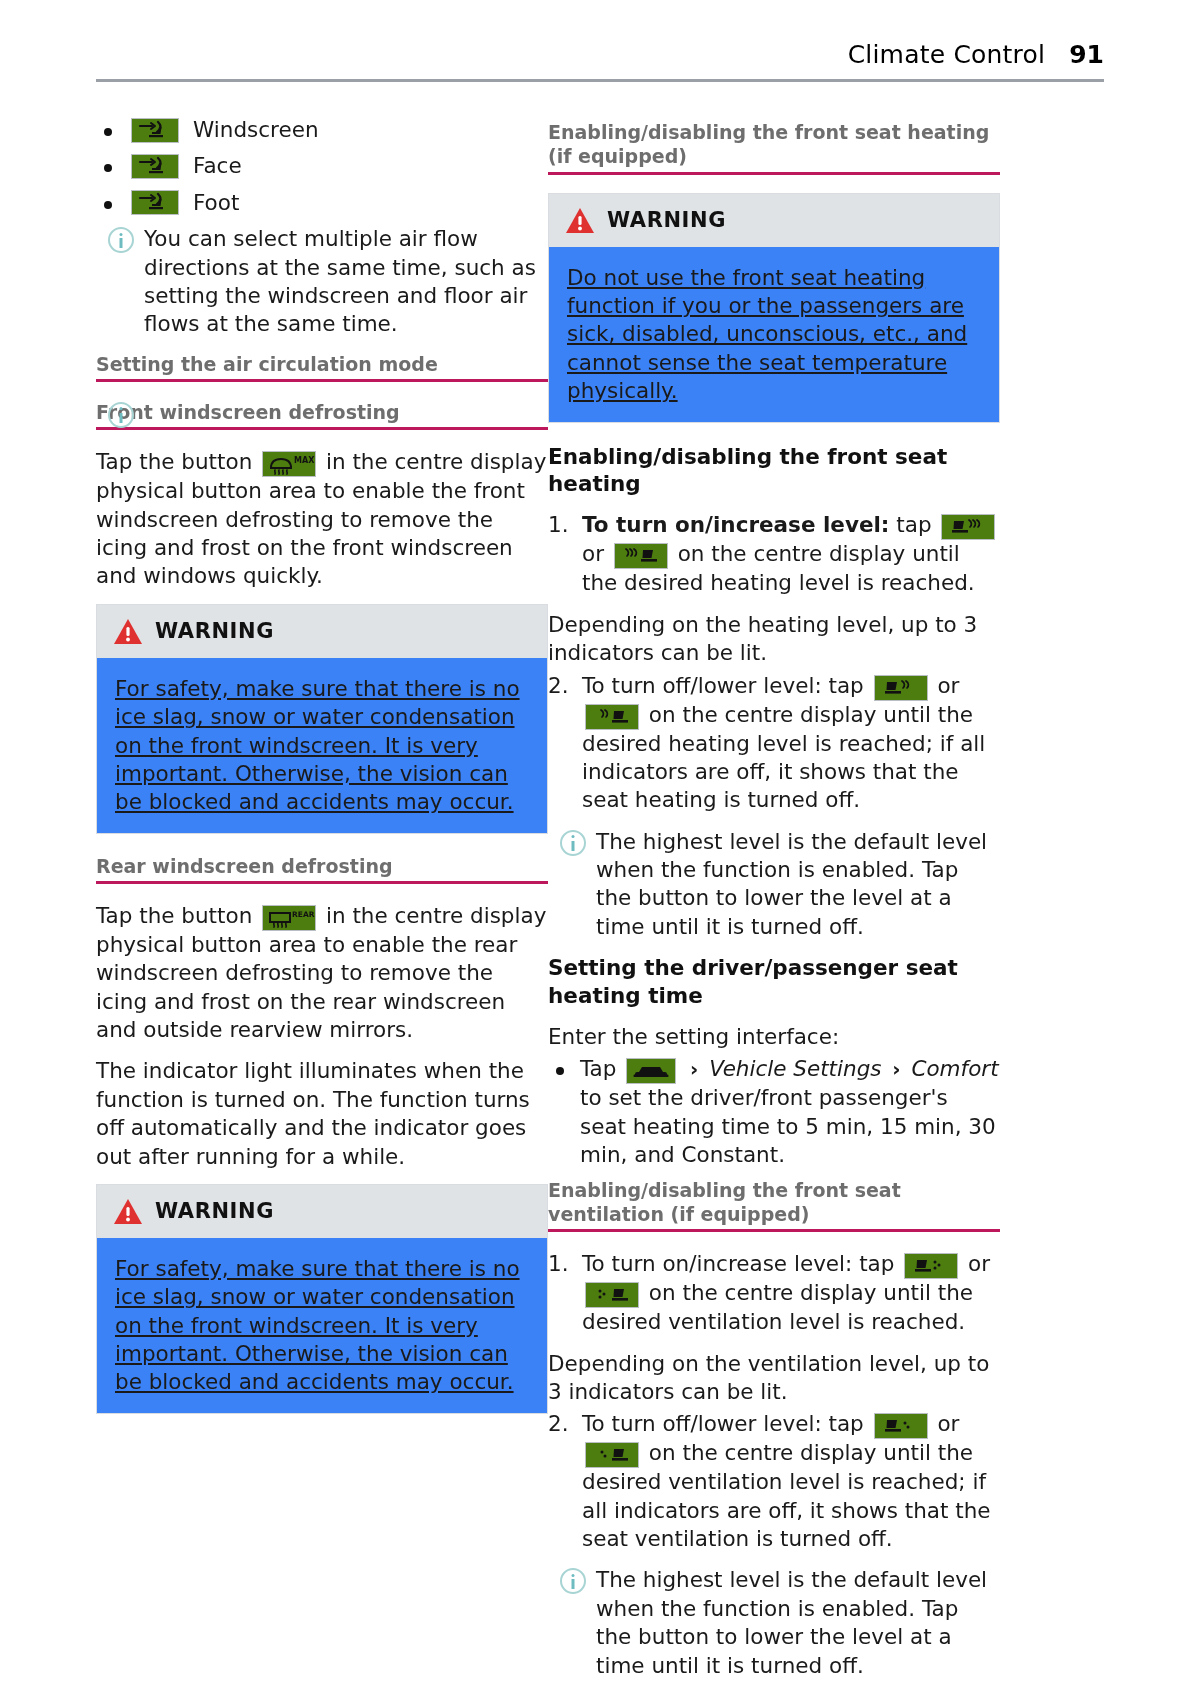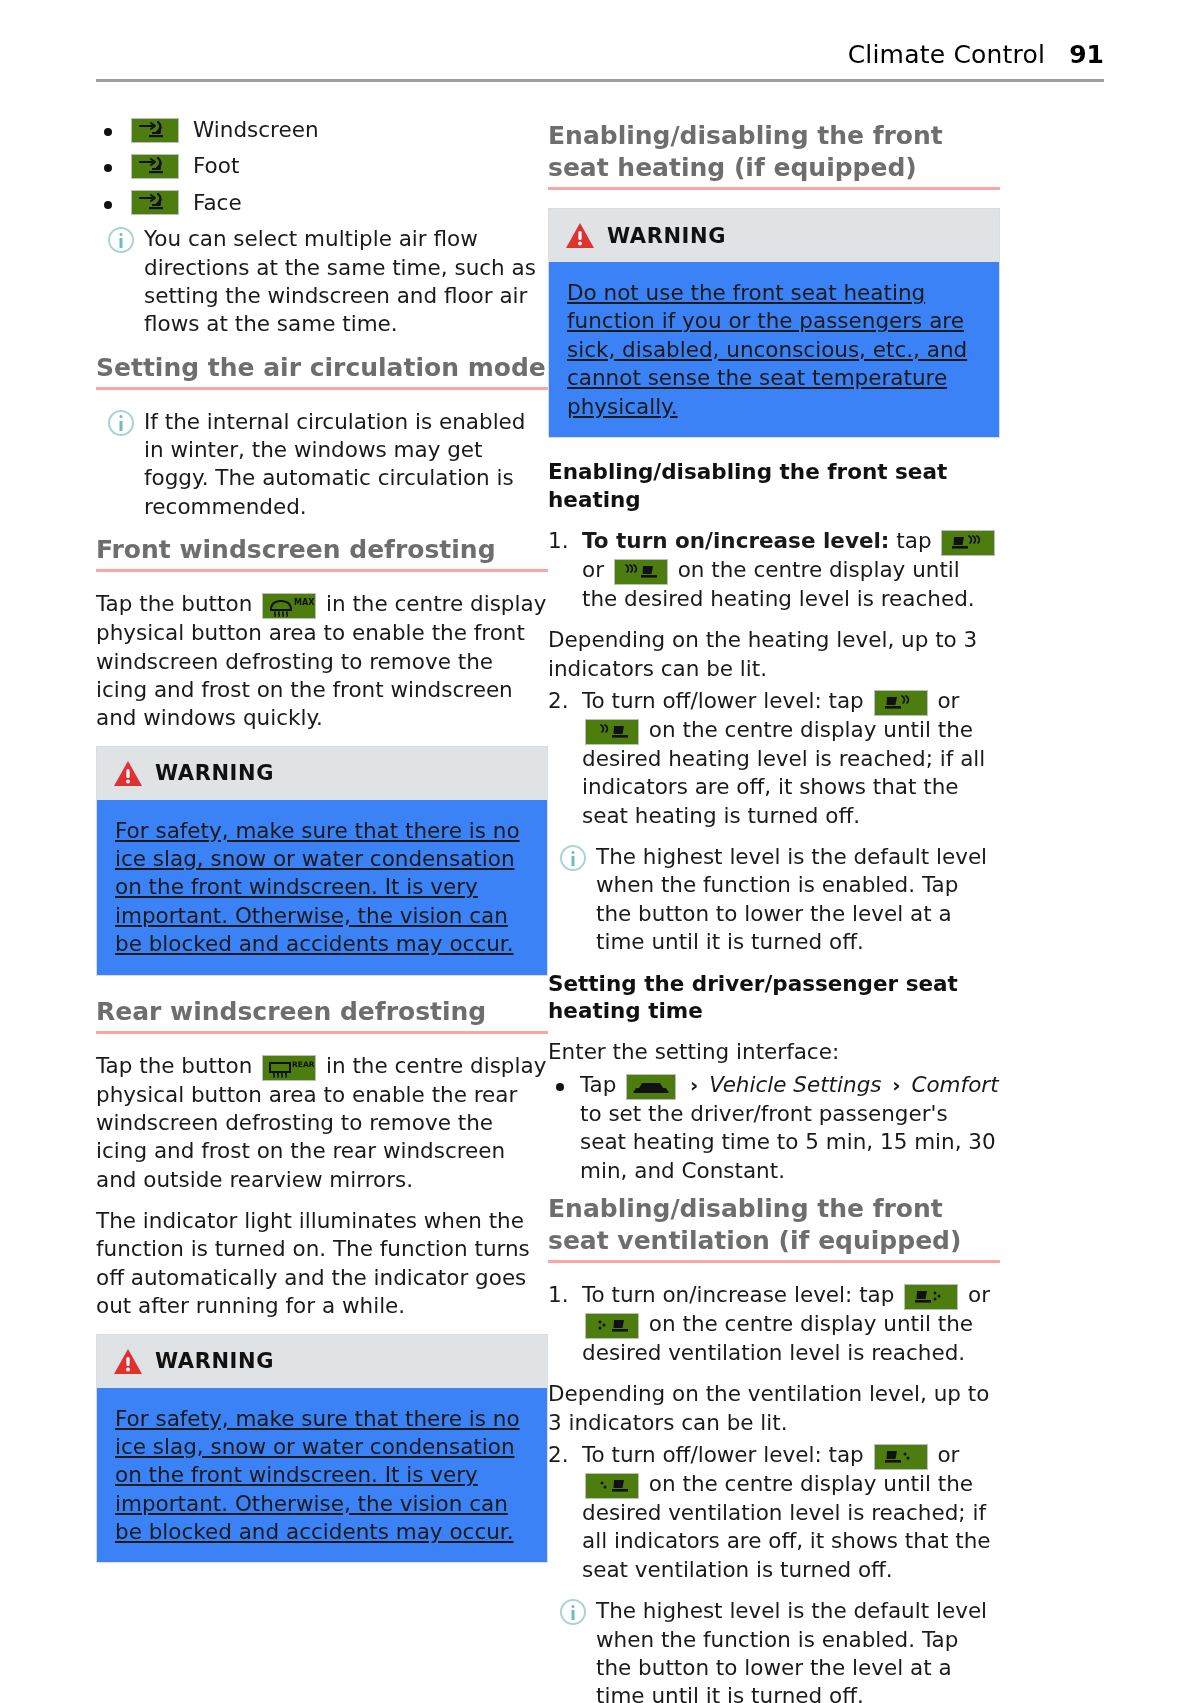--- a/index.html
+++ b/index.html
@@ -62,27 +62,27 @@
   
   p, li {
     font-size: 21.5px;
     line-height: 1.32;
     margin: 0 0 13px 0;
     color: #1a1a1a;
   }
   .tight { margin-bottom: 4px; }
 
   h3.sec-head {
-    font-size: 25px;
+    font-size: 19px;
     font-weight: bold;
     color: #6e6e6e;
     margin: 4px 0 0 0;
     line-height: 1.28;
     padding-bottom: 3px;
-    border-bottom: 3px solid #fca5a5;
+    border-bottom: 3px solid #be185d;
     margin-bottom: 18px;
   }
   h4.sub-head {
     font-size: 21.5px;
     font-weight: bold;
     color: #111;
     margin: 4px 0 13px 0;
     line-height: 1.3;
   }
 
@@ -276,47 +276,46 @@
         <li>
           <span class="chip chip-airflow">
             <svg viewBox="0 0 46 23" width="46" height="23" aria-hidden="true">
               <path d="M8 7 h12" stroke="#111" stroke-width="2.2" fill="none" stroke-linecap="round"></path>
               <path d="M19 4 l4 3 -4 3" stroke="#111" stroke-width="2" fill="none" stroke-linecap="round" stroke-linejoin="round"></path>
               <path d="M26 3 c3 3 3 6 1 8 l-2 2" stroke="#111" stroke-width="2.2" fill="none" stroke-linecap="round"></path>
               <path d="M20 13 l6 0 1 -5 2.5 0 -1 7 -8.5 0 z" fill="#111"></path>
               <path d="M17 16 h14 v2.2 h-14 z" fill="#111"></path>
             </svg>
           </span>
-          <span>Foot</span>
+          <span>Face</span>
         </li>
         <li>
           <span class="chip chip-airflow">
             <svg viewBox="0 0 46 23" width="46" height="23" aria-hidden="true">
               <path d="M8 7 h12" stroke="#111" stroke-width="2.2" fill="none" stroke-linecap="round"></path>
               <path d="M19 4 l4 3 -4 3" stroke="#111" stroke-width="2" fill="none" stroke-linecap="round" stroke-linejoin="round"></path>
               <path d="M26 3 c3 3 3 6 1 8 l-2 2" stroke="#111" stroke-width="2.2" fill="none" stroke-linecap="round"></path>
               <path d="M20 13 l6 0 1 -5 2.5 0 -1 7 -8.5 0 z" fill="#111"></path>
               <path d="M17 16 h14 v2.2 h-14 z" fill="#111"></path>
             </svg>
           </span>
-          <span>Face</span>
+          <span>Foot</span>
         </li>
       </ul>
 
       <div class="note">
         <span class="info-ic"><span class="icon-info"></span></span>
         <p>You can select multiple air flow directions at the same time, such as setting the windscreen and floor air flows at the same time.</p>
       </div>
 
       <h3 class="sec-head">Setting the air circulation mode</h3>
 
 
       <div class="note">
         <span class="info-ic"><span class="icon-info"></span></span>
-        <p>If the internal circulation is enabled in winter, the windows may get foggy. The automatic circulation is recommended.</p>
       </div>
 
       <h3 class="sec-head">Front windscreen defrosting</h3>
 
       <p>
         <span>Tap the button</span>
         <span class="chip chip-defrost">
           <svg viewBox="0 0 52 24" width="52" height="24" aria-hidden="true">
             <path d="M8 16 c0 -6 4 -9 10 -9 6 0 10 3 10 9 z" fill="none" stroke="#111" stroke-width="2"></path>
             <path d="M12 18 c-1 1.6 1 2.6 0 4.2 M16 18 c-1 1.6 1 2.6 0 4.2 M20 18 c-1 1.6 1 2.6 0 4.2 M24 18 c-1 1.6 1 2.6 0 4.2" stroke="#111" stroke-width="1.6" fill="none" stroke-linecap="round"></path>

